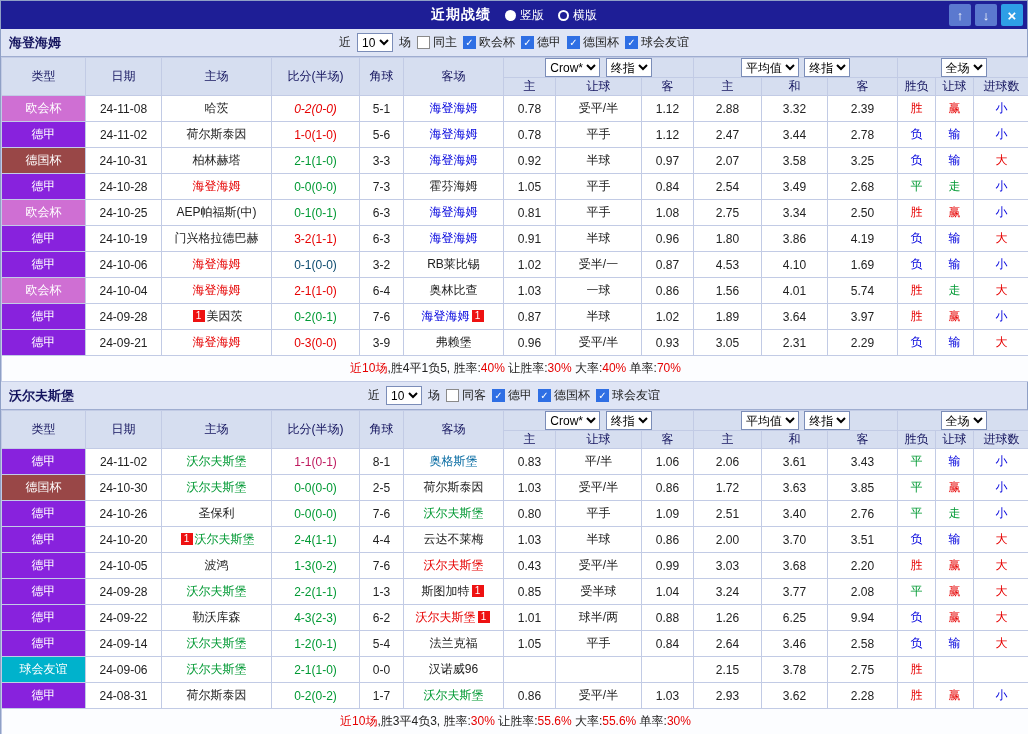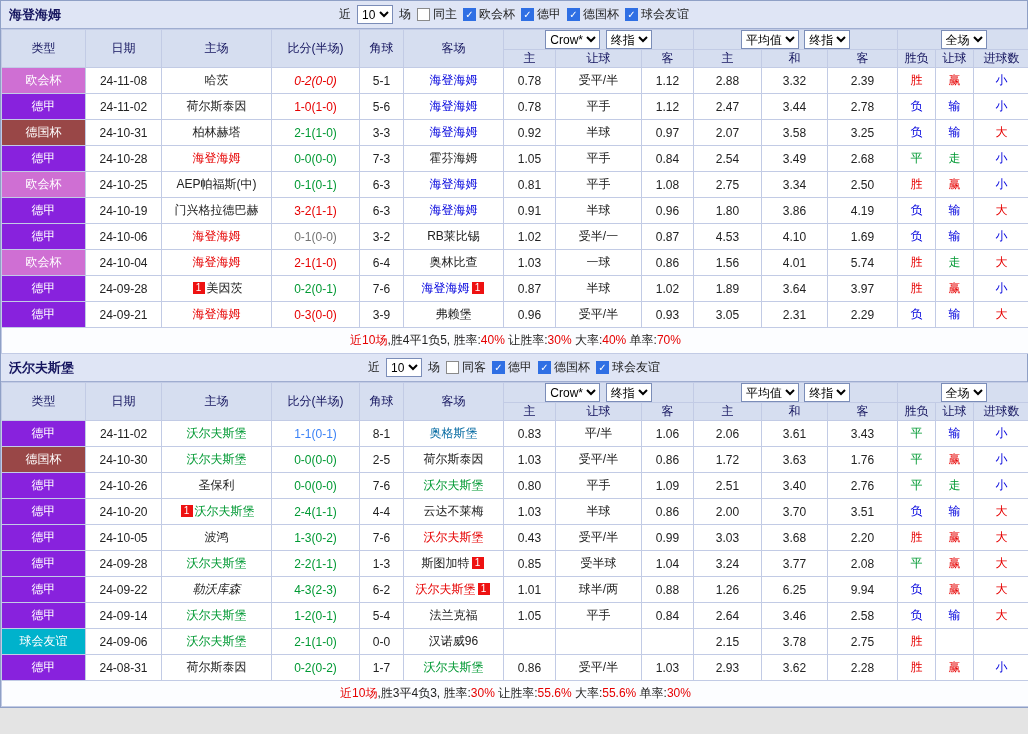--- a/index.html
+++ b/index.html
@@ -42,20 +42,38 @@
   td.type { color:#fff; }
   .rc { display:inline-block; width:12px; height:12px; line-height:12px; background:#ee1111; color:#fff;
         font-size:10px; text-align:center; margin:0 2px; vertical-align:1px; }
   tfoot td { height:26px; background:#fcfdff; }
 </style>
 </head>
 <body>
 
 <div class="app">
 
+  <div class="titlebar">
+    <div class="tb-center">
+      <span class="tb-title">近期战绩</span>
+      <label class="radio-opt">
+        <span class="radio filled"></span>
+        <span>竖版</span>
+      </label>
+      <label class="radio-opt">
+        <span class="radio ring"></span>
+        <span>横版</span>
+      </label>
+    </div>
+    <div class="win-btns">
+      <div class="wbtn">↑</div>
+      <div class="wbtn">↓</div>
+      <div class="wbtn close">×</div>
+    </div>
+  </div>
 
   <section>
     <div class="section-header">
       <span class="team-name">海登海姆</span>
       <div class="filter-bar">
           <span>近</span>
           <select><option>10</option></select>
           <span>场</span>
           <label class="cb">
             <span class="box"></span>
@@ -229,21 +247,21 @@
             <td>3.86</td>
             <td>4.19</td>
             <td style="color: rgb(0, 0, 221);">负</td>
             <td style="color: rgb(0, 0, 221);">输</td>
             <td style="color: rgb(230, 0, 0);">大</td>
           </tr>
           <tr>
             <td class="type" style="background: rgb(136, 34, 221);">德甲</td>
             <td>24-10-06</td>
             <td><span style="color: rgb(230, 0, 0);">海登海姆</span></td>
-            <td style="color: #737373;">0-1(0-0)</td>
+            <td style="color: #0c4a6e;">0-1(0-0)</td>
             <td>3-2</td>
             <td><span style="color: rgb(34, 34, 34);">RB莱比锡</span></td>
             <td>1.02</td>
             <td>受半/一</td>
             <td>0.87</td>
             <td>4.53</td>
             <td>4.10</td>
             <td>1.69</td>
             <td style="color: rgb(0, 0, 221);">负</td>
             <td style="color: rgb(0, 0, 221);">输</td>
@@ -382,21 +400,21 @@
           <th>胜负</th>
           <th>让球</th>
           <th>进球数</th>
         </tr>
       </thead>
       <tbody>
           <tr>
             <td class="type" style="background: rgb(136, 34, 221);">德甲</td>
             <td>24-11-02</td>
             <td><span style="color: rgb(0, 153, 51);">沃尔夫斯堡</span></td>
-            <td style="color: #3b82f6;">1-1(0-1)</td>
+            <td style="color: #be185d;">1-1(0-1)</td>
             <td>8-1</td>
             <td><span style="color: #0369a1;">奥格斯堡</span></td>
             <td>0.83</td>
             <td>平/半</td>
             <td>1.06</td>
             <td>2.06</td>
             <td>3.61</td>
             <td>3.43</td>
             <td style="color: rgb(0, 153, 51);">平</td>
             <td style="color: rgb(0, 0, 221);">输</td>
@@ -407,21 +425,21 @@
             <td>24-10-30</td>
             <td><span style="color: rgb(0, 153, 51);">沃尔夫斯堡</span></td>
             <td style="color: rgb(0, 153, 51);">0-0(0-0)</td>
             <td>2-5</td>
             <td><span style="color: rgb(34, 34, 34);">荷尔斯泰因</span></td>
             <td>1.03</td>
             <td>受平/半</td>
             <td>0.86</td>
             <td>1.72</td>
             <td>3.63</td>
-            <td>1.76</td>
+            <td>3.85</td>
             <td style="color: rgb(0, 153, 51);">平</td>
             <td style="color: rgb(230, 0, 0);">赢</td>
             <td style="color: rgb(0, 0, 221);">小</td>
           </tr>
           <tr>
             <td class="type" style="background: rgb(136, 34, 221);">德甲</td>
             <td>24-10-26</td>
             <td><span style="color: rgb(34, 34, 34);">圣保利</span></td>
             <td style="color: rgb(0, 153, 51);">0-0(0-0)</td>
             <td>7-6</td>
@@ -483,21 +501,21 @@
             <td>3.24</td>
             <td>3.77</td>
             <td>2.08</td>
             <td style="color: rgb(0, 153, 51);">平</td>
             <td style="color: rgb(230, 0, 0);">赢</td>
             <td style="color: rgb(230, 0, 0);">大</td>
           </tr>
           <tr>
             <td class="type" style="background: rgb(136, 34, 221);">德甲</td>
             <td>24-09-22</td>
-            <td><span style="color: rgb(34, 34, 34); font-style: italic;">勒沃库森</span></td>
+            <td><span style="color: rgb(34, 34, 34);">勒沃库森</span></td>
             <td style="color: rgb(0, 153, 51);">4-3(2-3)</td>
             <td>6-2</td>
             <td><span style="color: rgb(230, 0, 0);">沃尔夫斯堡</span><span class="rc">1</span></td>
             <td>1.01</td>
             <td>球半/两</td>
             <td>0.88</td>
             <td>1.26</td>
             <td>6.25</td>
             <td>9.94</td>
             <td style="color: rgb(0, 0, 221);">负</td>

